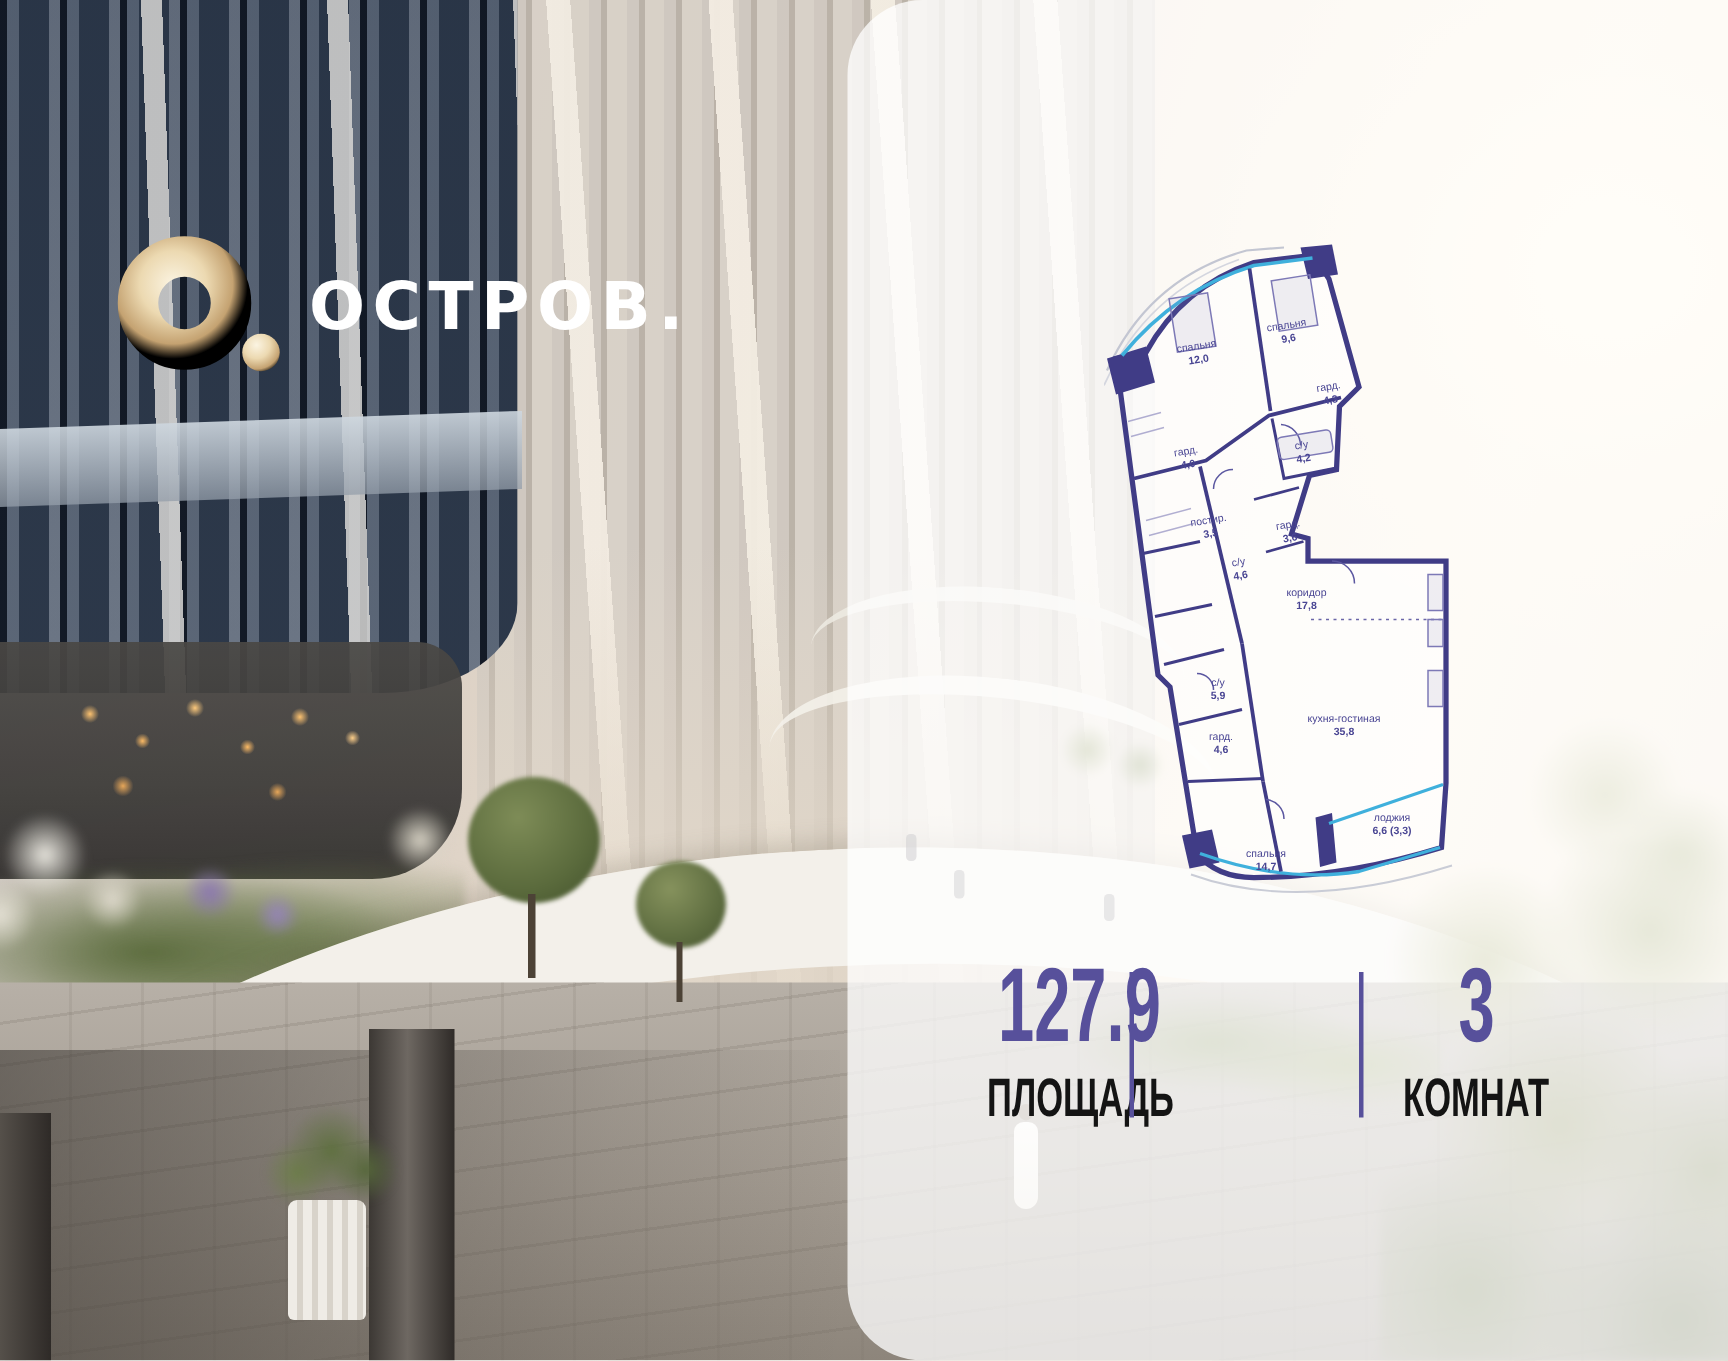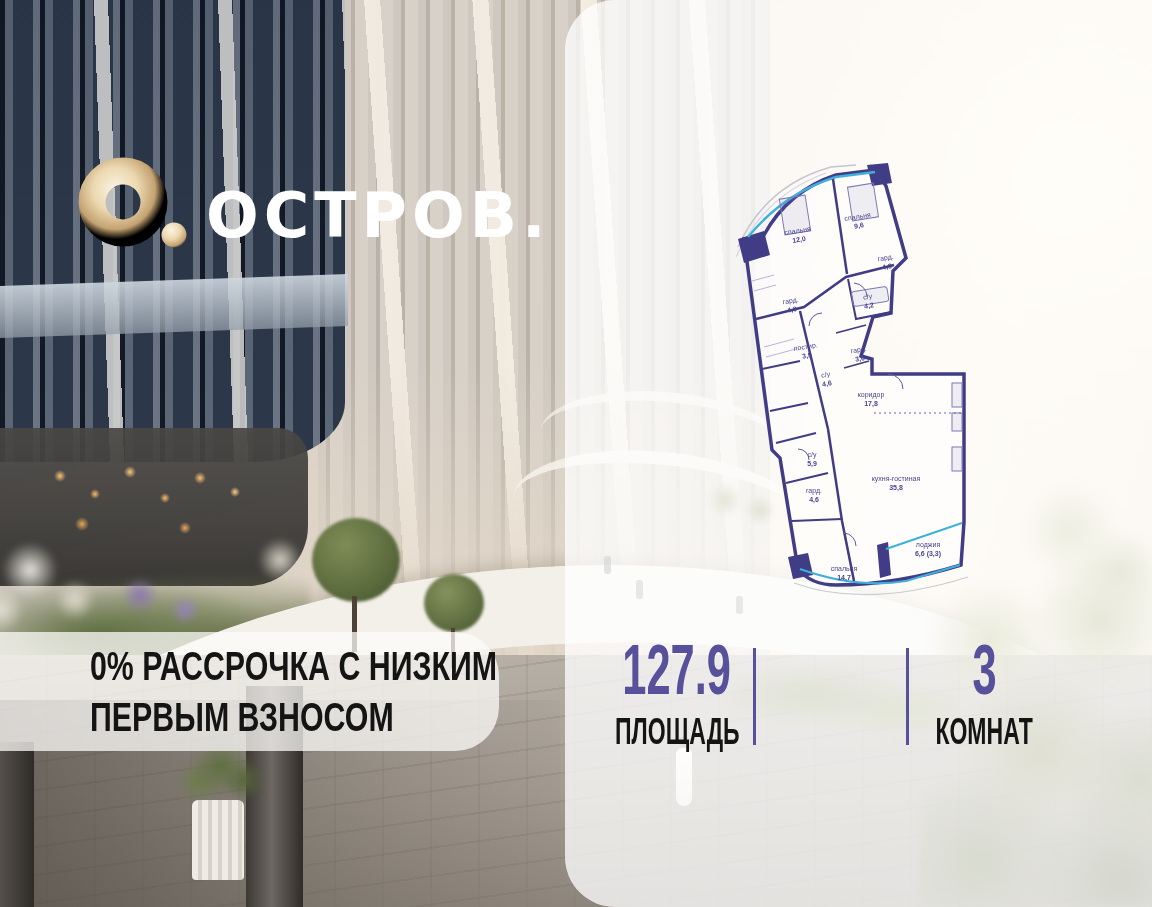--- a/index.html
+++ b/index.html
@@ -104,37 +104,37 @@
   .person-white{left:676px;top:748px;width:16px;height:58px;border-radius:8px 8px 10px 10px;
     background:linear-gradient(180deg,#f7f5f1,#e8e4dc);}
   .person-white-head{left:679px;top:736px;width:10px;height:11px;border-radius:50%;background:#8c7a6a;}
   .p1{left:604px;top:556px;width:7px;height:18px;background:rgba(58,56,64,.55);}
   .p2{left:636px;top:580px;width:7px;height:19px;background:rgba(70,66,72,.5);}
   .p3{left:736px;top:596px;width:7px;height:18px;background:rgba(58,56,64,.45);}
 
   
   .brand{left:78px;top:155px;width:470px;height:100px;}
   .brand-name{position:absolute;left:128px;top:24px;font-family:"DejaVu Sans",sans-serif;
-    font-size:62px;font-weight:bold;letter-spacing:5px;color:#ffffff;}
+    font-size:44px;font-weight:bold;letter-spacing:5px;color:#ffffff;}
 
   
   .panel{left:565px;top:0;width:587px;height:907px;border-radius:50px 0 0 50px;
     background:rgba(255,255,255,.76);}
 
   
   .plan{left:736px;top:161px;width:264px;height:450px;}
   .plan text{font-family:"Liberation Sans",sans-serif;fill:#494593;}
   .room-name{font-size:7px;}
   .room-area{font-size:7px;font-weight:bold;}
 
   
   .stat{top:638px;height:118px;display:flex;flex-direction:column;align-items:center;justify-content:flex-start;}
   .stat-value{font-size:70px;line-height:.92;font-weight:bold;color:#57509b;transform:scaleX(.62);white-space:nowrap;}
   .stat-label{margin-top:9px;font-size:36px;font-weight:bold;color:#141414;transform:scaleX(.64);white-space:nowrap;}
-  .stat1{left:565px;width:180px;padding-left:22px;}
+  .stat1{left:608px;width:180px;padding-left:22px;}
   .stat2{left:755px;width:153px;}
   .stat3{left:908px;width:152px;}
   .stat-div{top:648px;width:3px;height:97px;background:#57509b;}
   .div1{left:753px;} .div2{left:906px;}
 
   
   .promo{left:0;top:632px;width:499px;height:119px;border-radius:0 44px 44px 0;
     background:rgba(253,252,250,.74);display:flex;flex-direction:column;justify-content:center;
     padding-left:90px;box-sizing:border-box;}
   .promo span{display:block;font-size:41px;line-height:1.22;font-weight:bold;color:#141414;
@@ -312,18 +312,14 @@
     <div class="stat-value">127.9</div>
     <div class="stat-label">ПЛОЩАДЬ</div>
   </div>
   <div class="abs stat-div div1"></div>
   <div class="abs stat-div div2"></div>
   <div class="abs stat stat3">
     <div class="stat-value">3</div>
     <div class="stat-label">КОМНАТ</div>
   </div>
 
-  <div class="abs promo">
-    <span>0% РАССРОЧКА С НИЗКИМ</span>
-    <span>ПЕРВЫМ ВЗНОСОМ</span>
-  </div>
 
 </div>
 
 </body></html>

